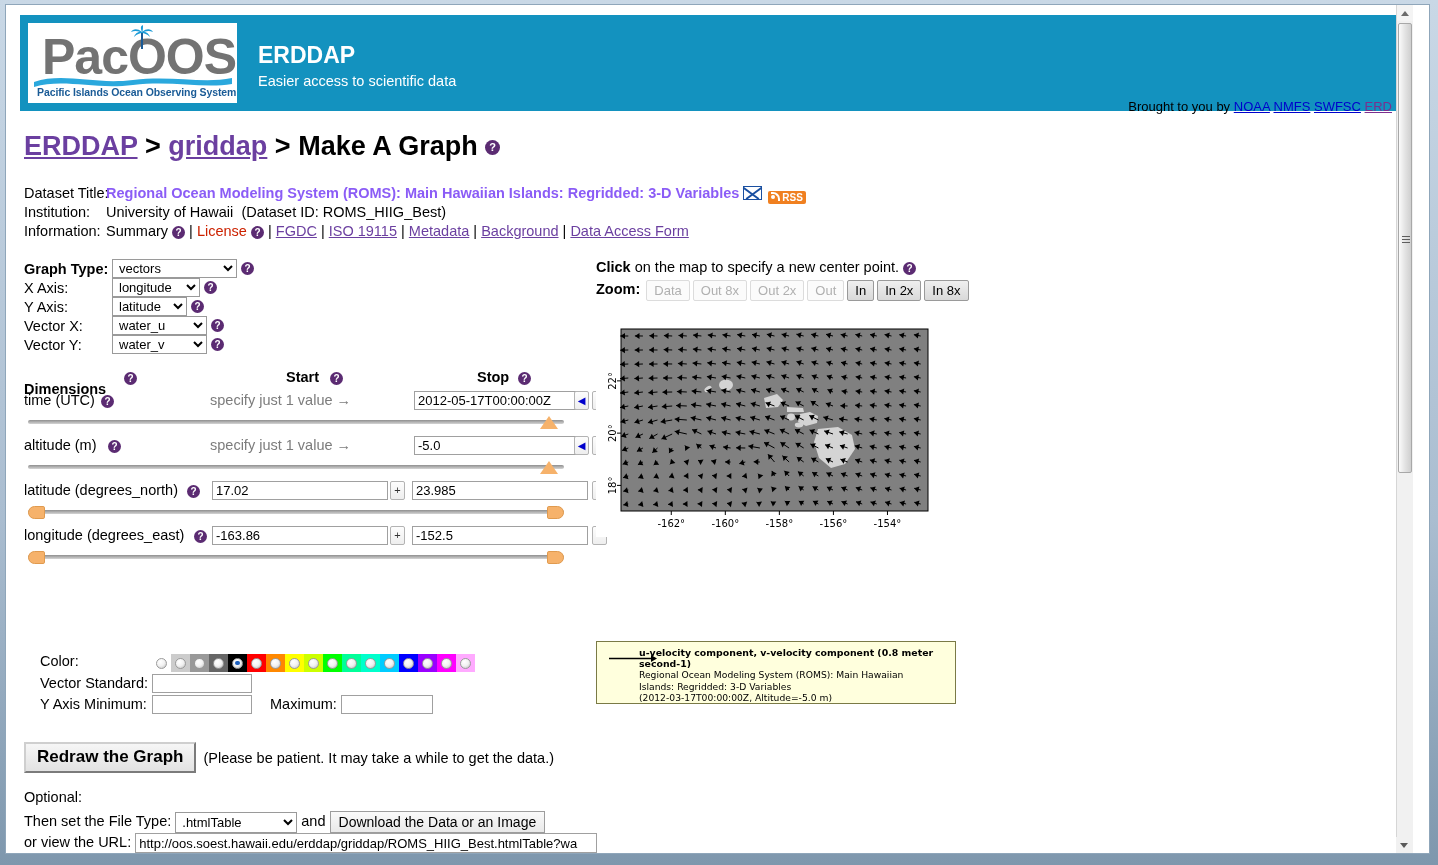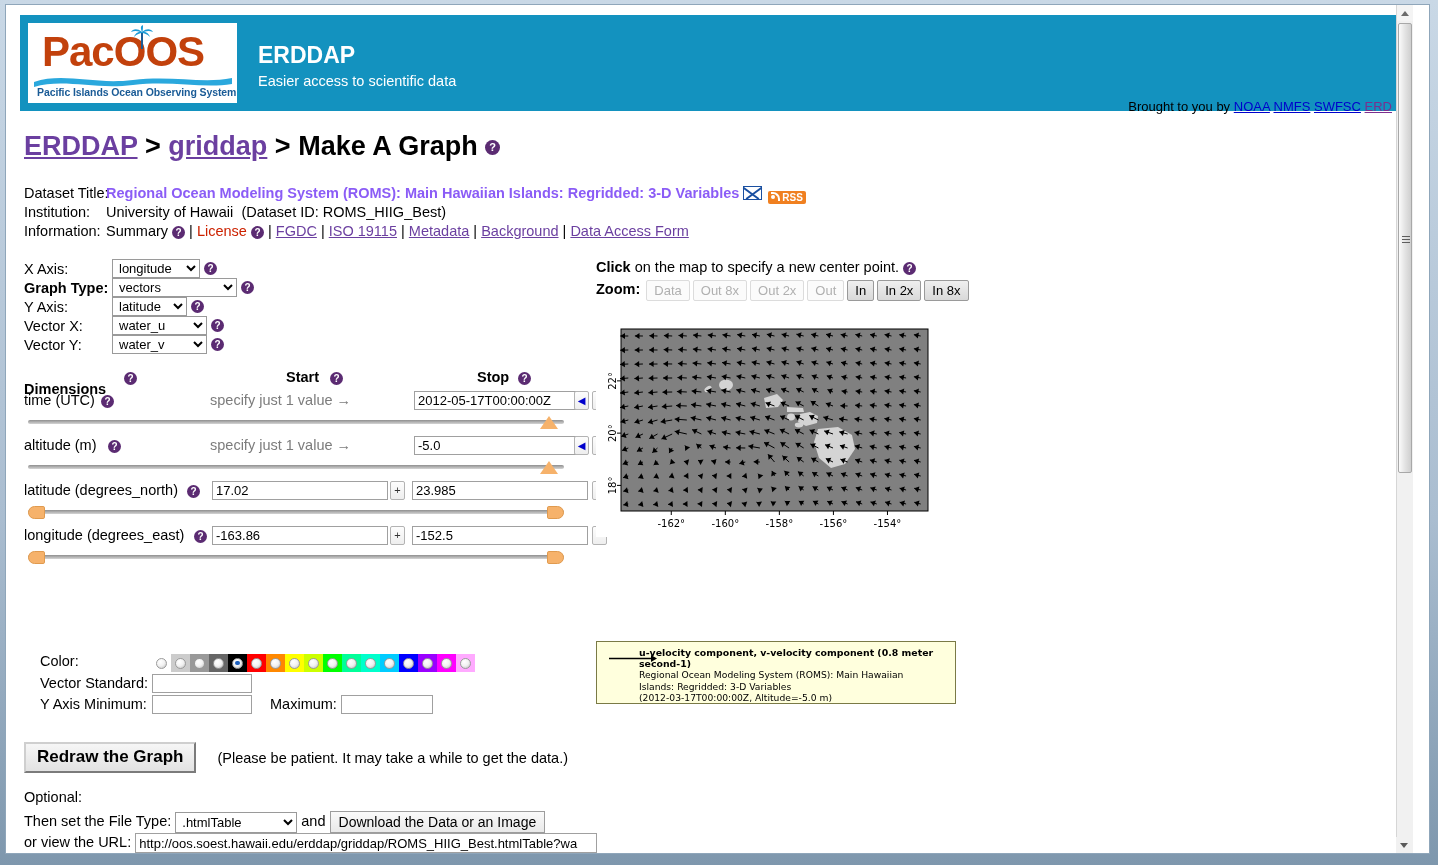--- a/index.html
+++ b/index.html
@@ -89,21 +89,21 @@
   }
   #logo-box {
     position: absolute; left: 8px; top: 8px;
     width: 209px; height: 80px;
     background: #ffffff;
     overflow: hidden;
   }
   #logo-text {
     position: absolute; left: 14px; top: 5px;
     font-family: "Liberation Sans", sans-serif;
-    font-size: 42px; font-weight: bold; color: #c2410c;
+    font-size: 50px; font-weight: bold; color: #737373;
     letter-spacing: -1px;
   }
   #logo-palm {
     position: absolute; left: 101px; top: 2px;
     width: 26px; height: 26px;
   }
   #logo-wave {
     position: absolute; left: 6px; top: 50px; width: 198px; height: 14px;
   }
   #logo-sub {
@@ -286,21 +286,21 @@
   #redrawrow { position: absolute; left: 18px; top: 631px; font-size: 14.5px; white-space: nowrap;}
   button.redraw {
     font-family:"Liberation Sans", sans-serif;
     font-size: 17px; font-weight: bold;
     padding: 3px 11px 4px 11px;
     border: 2px outset #cfcfcf;
     background: linear-gradient(to bottom,#f6f6f6,#e2e2e2);
     color: #000;
     vertical-align: middle;
   }
-  #redrawrow .note { margin-left: 21px; vertical-align: middle; }
+  #redrawrow .note { margin-left: 7px; vertical-align: middle; }
 
   
   #optional { position: absolute; left: 18px; top: 678px; font-size: 14.5px; }
   #optional .orow { height: 22px; white-space: nowrap; }
   button.dl {
     font-family:"Liberation Sans", sans-serif;
     font-size: 14px;
     padding: 2px 8px;
     border: 1px solid #9d9d9d;
     background: linear-gradient(to bottom,#fafafa,#e9e9e9);
@@ -429,25 +429,25 @@
             <a href="#">Metadata</a>
             <span>|</span>
             <a href="#">Background</a>
             <span>|</span>
             <a href="#">Data Access Form</a>
           </div>
         </div>
 
         <div id="leftcol">
           <div class="frow">
+            <span class="flabel bold">Graph Type:</span><select class="erd w125"><option>vectors</option></select>
+            <span class="help-q">?</span>
+          </div>
+          <div class="frow">
             <span class="flabel">X Axis:</span><select class="erd w88"><option>longitude</option></select>
-            <span class="help-q">?</span>
-          </div>
-          <div class="frow">
-            <span class="flabel bold">Graph Type:</span><select class="erd w125"><option>vectors</option></select>
             <span class="help-q">?</span>
           </div>
           <div class="frow">
             <span class="flabel">Y Axis:</span><select class="erd w75"><option>latitude</option></select>
             <span class="help-q">?</span>
           </div>
           <div class="frow">
             <span class="flabel">Vector X:</span><select class="erd w95" style="width:95px"><option>water_u</option></select>
             <span class="help-q">?</span>
           </div>

